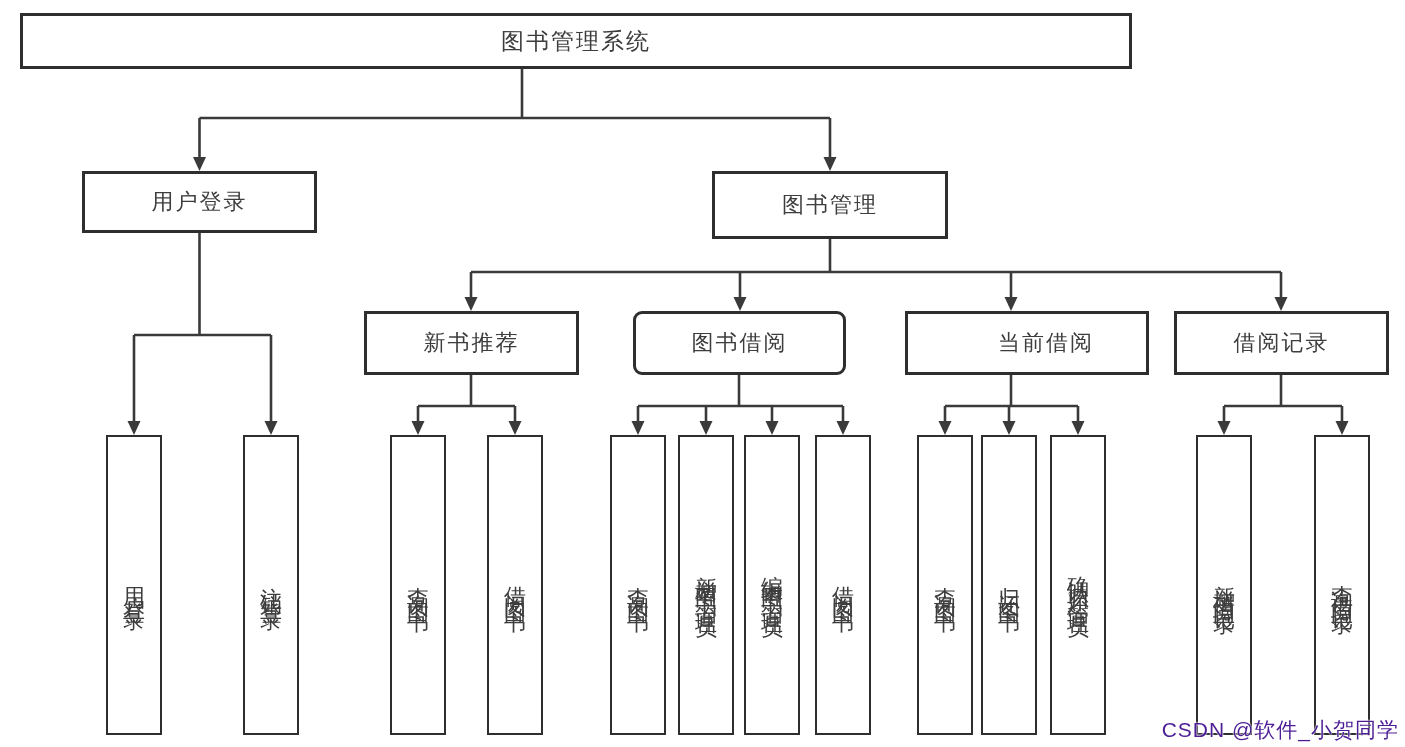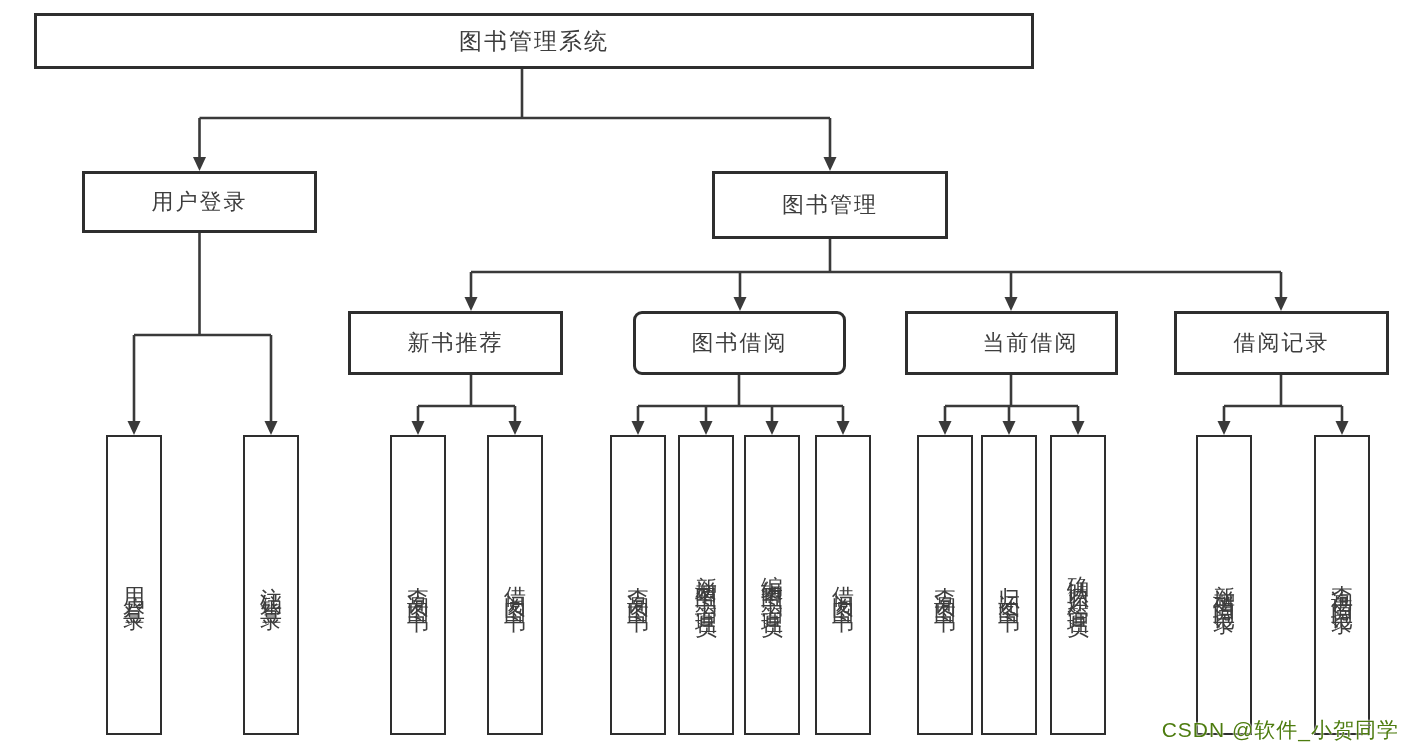--- a/index.html
+++ b/index.html
@@ -31,21 +31,21 @@
     justify-content: center;
     color: #3d3d3d;
     z-index: 2;
   }
   .node.h {
     font-size: 22px;
     letter-spacing: 2px;
     white-space: nowrap;
   }
   .node.root-box {
-    left: 34px; top: 13px; width: 1000px; height: 56px;
+    left: 20px; top: 13px; width: 1112px; height: 56px;
     font-size: 23px;
   }
   .node.leaf {
     top: 435px;
     width: 56px;
     height: 300px;
     border-width: 2.8px;
   }
   .leaf .vtext {
     writing-mode: vertical-rl;
@@ -56,44 +56,44 @@
     white-space: nowrap;
     color: #3d3d3d;
   }
   .leaf.long .vtext {
     letter-spacing: 6px;
   }
   
   #n-user-login   { left: 82px;  top: 171px; width: 235px; height: 62px; }
   #n-book-mgmt    { left: 712px; top: 171px; width: 236px; height: 68px; }
   
-  #n-new-book     { left: 348px;  top: 311px; width: 215px; height: 64px; }
+  #n-new-book     { left: 364px;  top: 311px; width: 215px; height: 64px; }
   #n-book-borrow  { left: 633px;  top: 311px; width: 213px; height: 64px; border-radius: 9px; }
-  #n-cur-borrow   { left: 905px;  top: 311px; width: 213px; height: 64px; padding-left: 38px; }
+  #n-cur-borrow   { left: 905px;  top: 311px; width: 244px; height: 64px; padding-left: 38px; }
   #n-borrow-rec   { left: 1174px; top: 311px; width: 215px; height: 64px; }
   
   #lf-1  { left: 106px;  }
   #lf-2  { left: 243px;  }
   #lf-3  { left: 390px;  }
   #lf-4  { left: 487px;  }
   #lf-5  { left: 610px;  }
   #lf-6  { left: 678px;  }
   #lf-7  { left: 744px;  }
   #lf-8  { left: 815px;  }
   #lf-9  { left: 917px;  }
   #lf-10 { left: 981px;  }
   #lf-11 { left: 1050px; }
   #lf-12 { left: 1196px; }
   #lf-13 { left: 1314px; }
   .watermark {
     position: absolute;
     right: 6px;
     bottom: 3px;
     font-size: 21px;
-    color: #4d7c0f;
+    color: #4c1d95;
     letter-spacing: 1px;
     text-shadow: 0 0 2px #ffffff, 0 0 2px #ffffff;
     z-index: 3;
     white-space: nowrap;
     margin-top: 33px;
   }
 </style>
 </head>
 <body>
 

